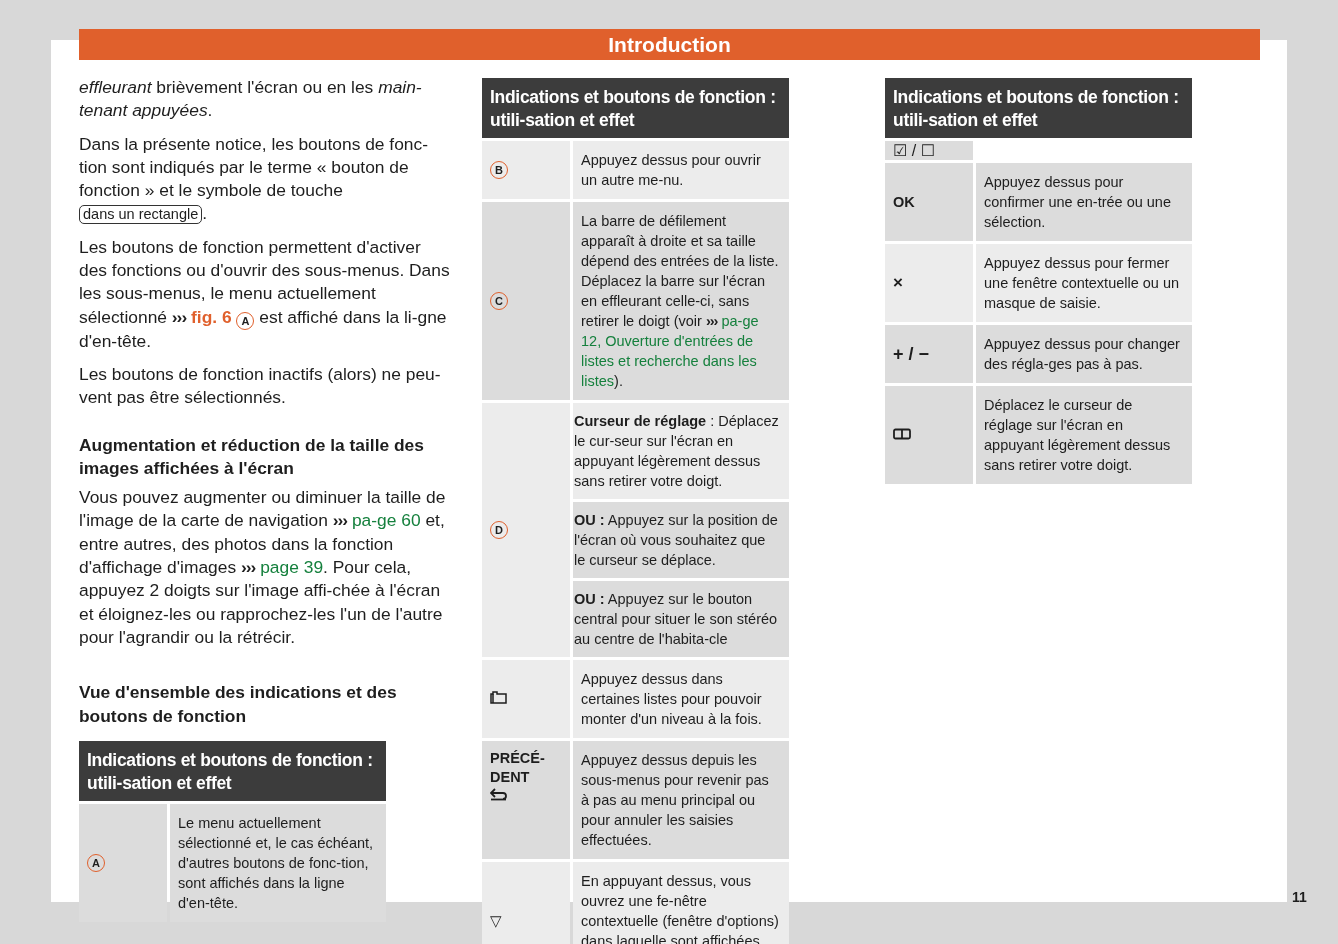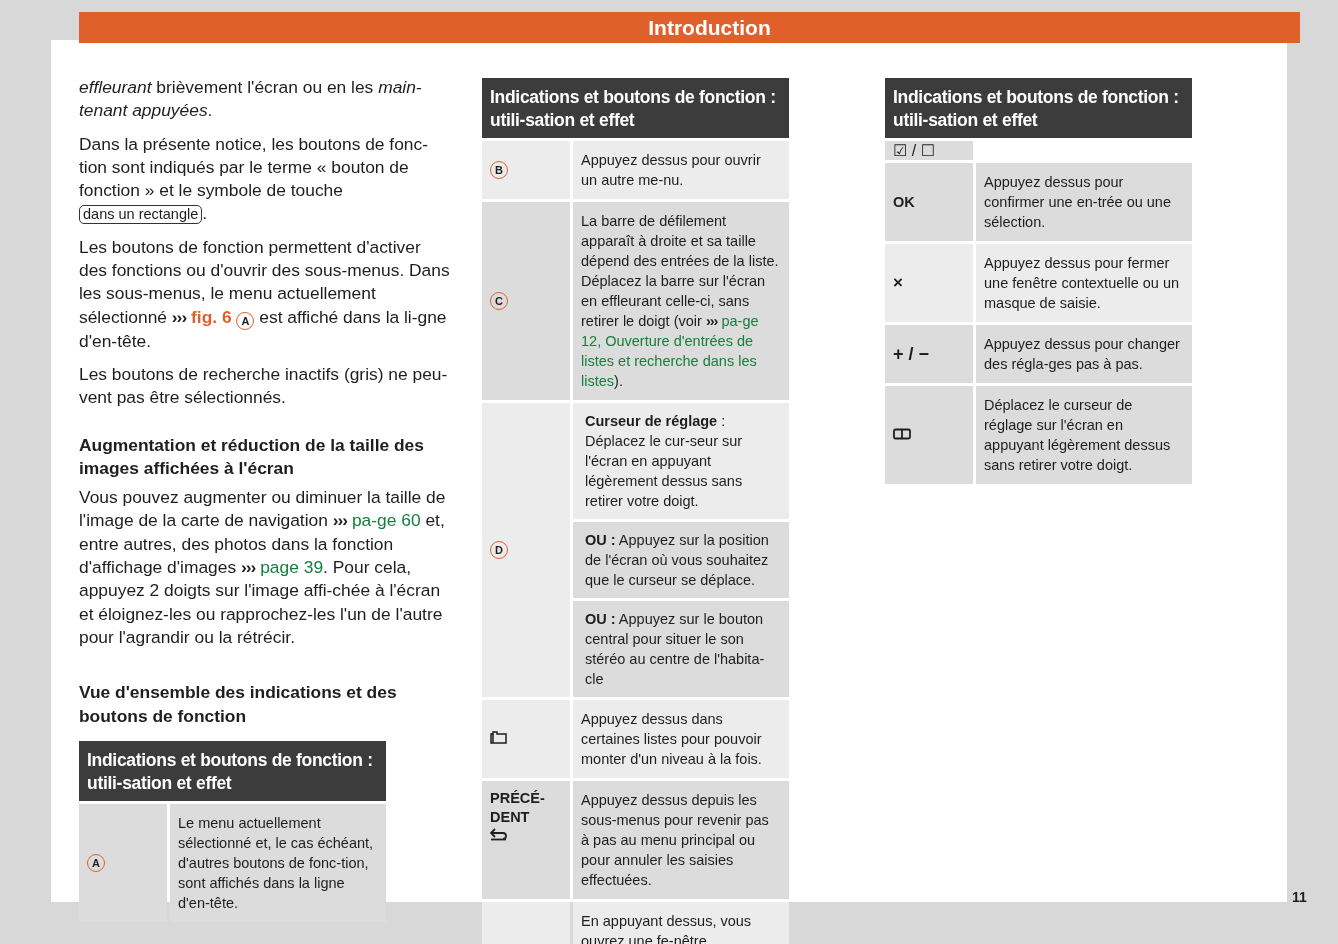--- a/index.html
+++ b/index.html
@@ -2,22 +2,22 @@
 <html><head>
 <meta charset="utf-8">
 <style>
   html, body { margin: 0; padding: 0; }
   body {
     width: 1338px; height: 944px; background: #d8d8d8; position: relative; overflow: hidden;
     font-family: "Liberation Sans", sans-serif; color: #1e1e1e;
   }
   .page { position: absolute; left: 51px; top: 40px; width: 1236px; height: 862px; background: #ffffff; }
   .banner {
-    position: absolute; left: 79px; top: 12px; width: 1181px; height: 31px; background: #e0602c;
-    color: #fff; font-weight: bold; font-size: 21px; text-align: center; line-height: 31px; padding-left: 40px;
+    position: absolute; left: 79px; top: 29px; width: 1181px; height: 31px; background: #e0602c;
+    color: #fff; font-weight: bold; font-size: 21px; text-align: center; line-height: 31px;
   }
   .col-left { position: absolute; left: 79px; top: 76px; width: 374px; }
   .col-left p { margin: 0 0 10px 0; font-size: 17.4px; line-height: 23.3px; }
   .col-left h3 { margin: 24px 0 6px 0; font-size: 17.4px; line-height: 23.3px; font-weight: bold; }
   .ref { color: #e0602c; font-weight: bold; }
   .ref-grey { color: #15803d; font-weight: normal; }
   .chev { font-weight: bold; color: #1e1e1e; letter-spacing: -1px; }
   .keybox { display: inline-block; border: 1.5px solid #333; border-radius: 5px; padding: 0 3px; font-size: 14.5px; line-height: 17px; }
   .circ {
     display: inline-block; width: 16px; height: 16px; border: 1.6px solid #e0602c; border-radius: 50%;
@@ -27,36 +27,36 @@
   .tbl-head {
     background: #3c3c3c; color: #fff; font-weight: bold; font-size: 17.5px; line-height: 23px;
     padding: 8px 8px 6px 8px; letter-spacing: -0.3px;
   }
   .row { display: flex; margin-top: 3px; }
   .row .sym { width: 72px; padding: 0 8px; display: flex; align-items: center; font-size: 14.5px; font-weight: bold; }
   .row .desc { flex: 1; padding: 9px 10px 9px 8px; font-size: 14.5px; line-height: 20px; margin-left: 3px; }
   .bg1 { background: #ececec; }
   .bg2 { background: #dcdcdc; }
   .multi .desc { padding: 0; }
-  .multi .sub { padding: 8px 10px 8px 12px; font-size: 14.5px; line-height: 20px; }
+  .multi .sub { padding: 8px 10px 8px 1px; font-size: 14.5px; line-height: 20px; }
   .multi .sub + .sub { margin-top: 3px; }
   .pageno { position: absolute; left: 1292px; top: 889px; font-size: 14px; font-weight: bold; }
   .ico { display: inline-block; }
 </style>
 </head>
 <body>
 
 <div class="page"></div>
 <div class="banner">Introduction</div>
 
 <div class="col-left">
   <p><i>effleurant</i><span> brièvement l'écran ou en les </span><i>main-tenant appuyées</i><span>.</span></p>
   <p><span>Dans la présente notice, les boutons de fonc-tion sont indiqués par le terme « bouton de fonction » et le symbole de touche </span><span class="keybox">dans un rectangle</span><span>.</span></p>
   <p><span>Les boutons de fonction permettent d'activer des fonctions ou d'ouvrir des sous-menus. Dans les sous-menus, le menu actuellement sélectionné </span><span class="chev">›››</span> <span class="ref">fig. 6</span> <span class="circ">A</span><span> est affiché dans la li-gne d'en-tête.</span></p>
-  <p>Les boutons de recherche inactifs (gris) ne peu-vent pas être sélectionnés.</p>
+  <p>Les boutons de fonction inactifs (alors) ne peu-vent pas être sélectionnés.</p>
   <h3>Augmentation et réduction de la taille des images affichées à l'écran</h3>
   <p><span>Vous pouvez augmenter ou diminuer la taille de l'image de la carte de navigation </span><span class="chev">›››</span> <span class="ref-grey">pa-ge 60</span><span> et, entre autres, des photos dans la fonction d'affichage d'images </span><span class="chev">›››</span> <span class="ref-grey">page 39</span><span>. Pour cela, appuyez 2 doigts sur l'image affi-chée à l'écran et éloignez-les ou rapprochez-les l'un de l'autre pour l'agrandir ou la rétrécir.</span></p>
   <h3 style="margin-top:32px;">Vue d'ensemble des indications et des boutons de fonction</h3>
 </div>
 
 <div class="tbl" style="left:79px; top:741px;">
   <div class="tbl-head">Indications et boutons de fonction : utili-sation et effet</div>
   <div class="row">
     <div class="sym bg2">
         <span class="circ">A</span>

